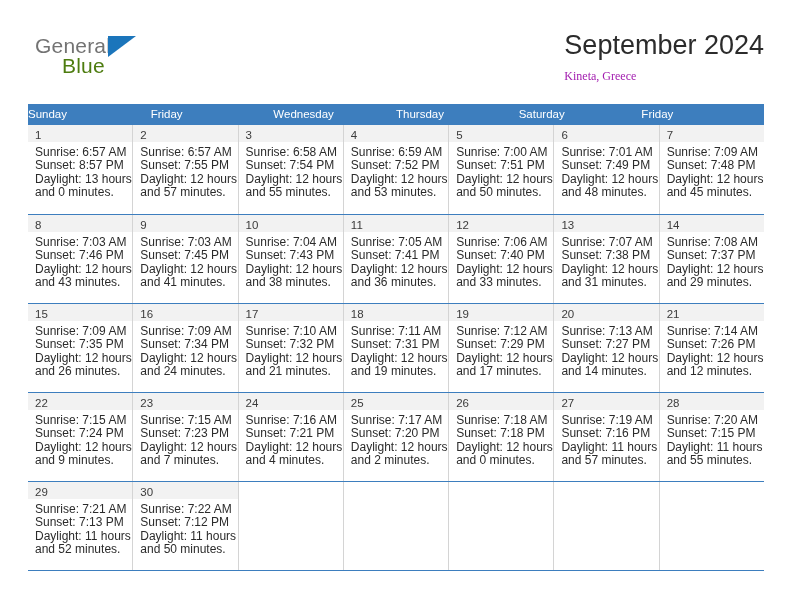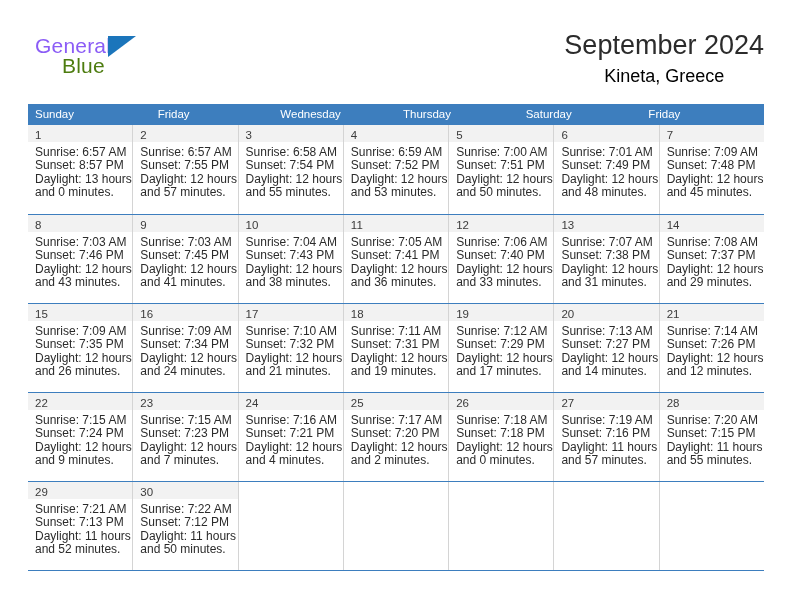--- a/index.html
+++ b/index.html
@@ -35,21 +35,21 @@
     top: 4px;
     width: 200px;
     height: 58px;
   }
   .brand-general {
     position: absolute;
     left: 7px;
     top: 2px;
     font-size: 21px;
     letter-spacing: .2px;
-    color: #8b5cf6;
+    color: #737373;
     font-family: "Liberation Sans", sans-serif;
   }
   .brand-blue {
     position: absolute;
     left: 34px;
     top: 22px;
     font-size: 21px;
     letter-spacing: .2px;
     color: #4d7c0f;
     font-family: "Liberation Sans", sans-serif;
@@ -61,55 +61,55 @@
     width: 0;
     height: 0;
     border-left: 28px solid #1b75bb;
     border-bottom: 21px solid transparent;
   }
 
   .title-block {
     position: absolute;
     right: 0;
     top: 0;
-    text-align: center;
+    text-align: left;
   }
   .month-title {
     font-size: 27px;
     font-weight: normal;
     color: #2b2b2b;
     line-height: 34px;
     white-space: nowrap;
   }
   .location {
-    font-size: 18px;
-    color: #000000;
+    font-size: 12px;
+    color: #a21caf;
     line-height: 20px;
     margin-top: 4px;
     white-space: nowrap;
+    font-family: Liberation Serif, serif;
   }
 
   
   .calendar {
     position: absolute;
     left: 28px;
     top: 104px;
     width: 736px;
   }
   .weekday-row {
     display: flex;
     background: #3d7ebe;
   }
   .weekday {
     flex: 1 1 0;
     color: #ffffff;
     font-size: 11.5px;
     line-height: 21px;
     height: 21px;
-    padding-left: 7px;
     box-sizing: border-box;
     white-space: nowrap;
     overflow: hidden;
   }
   .week-row {
     display: flex;
     border-top: 1px solid #3d7ebe;
     height: 89px;
     box-sizing: border-box;
   }

